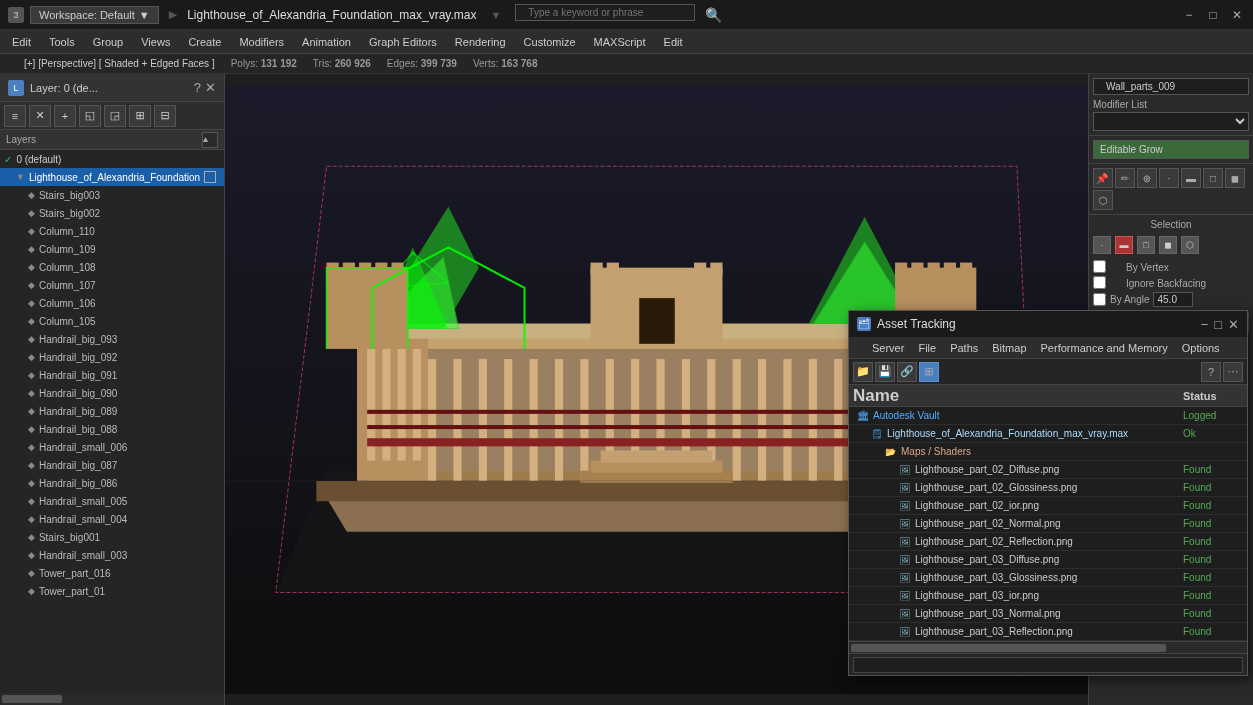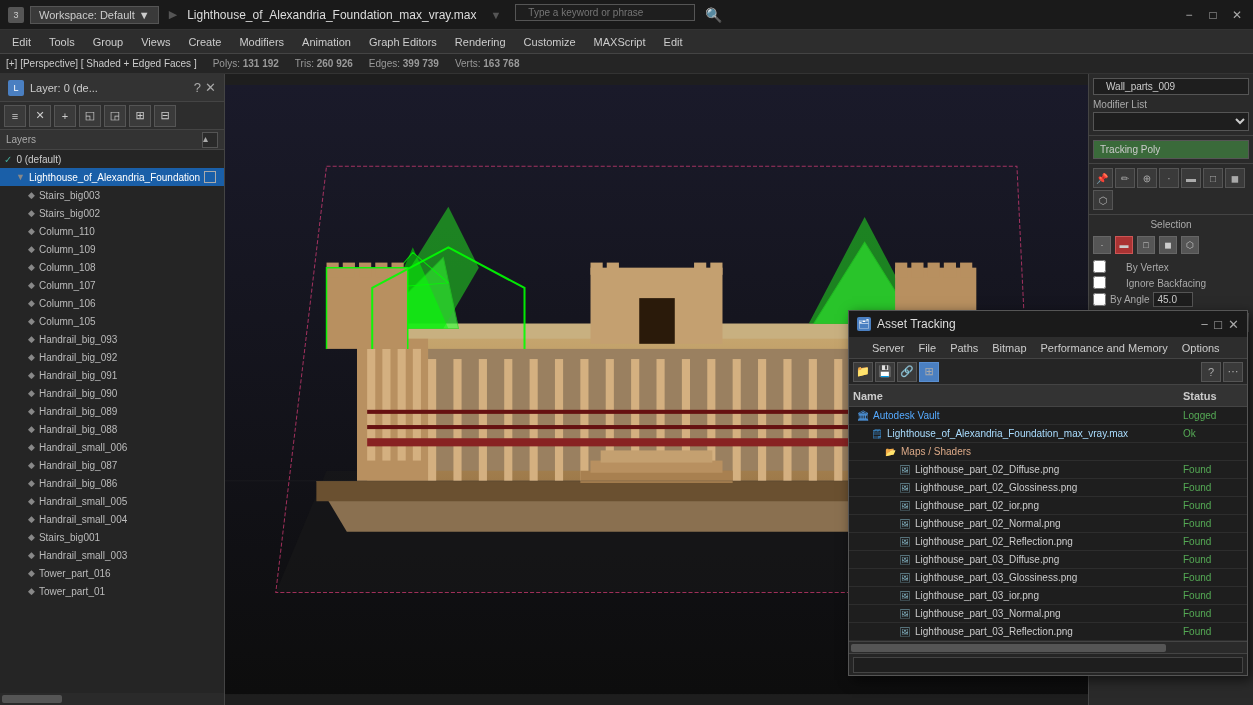--- a/index.html
+++ b/index.html
@@ -80,21 +80,21 @@
       cursor: pointer;
       font-size: 11px;
     }
 
     
     #info-bar {
       height: 20px;
       background: #252525;
       display: flex;
       align-items: center;
-      padding: 0 6px;
+      padding: 0 24px;
       font-size: 10px;
       color: #999;
       gap: 16px;
       border-bottom: 1px solid #333;
     }
 
     
     #main-area {
       display: flex;
       height: calc(705px - 74px);
@@ -407,21 +407,21 @@
     #at-table-header {
       height: 22px;
       background: #333;
       display: flex;
       align-items: center;
       border-bottom: 1px solid #444;
       padding: 0 4px;
     }
     .at-col-name {
       flex: 1;
-      font-size: 11px;
+      font-size: 17px;
       color: #ccc;
       font-weight: bold;
     }
     .at-col-status {
       width: 60px;
       font-size: 11px;
       color: #ccc;
       font-weight: bold;
       text-align: left;
     }
@@ -808,21 +808,21 @@
 
   <div id="right-panel">
     <div id="right-panel-top">
       <input class="name-field" type="text" value="Wall_parts_009" style="">
       <div class="modifier-list-label">Modifier List</div>
       <select class="modifier-dropdown">
         <option></option>
       </select>
     </div>
     <div id="modifier-stack">
-      <div class="modifier-stack-item">Tracking Poly</div>
+      <div class="modifier-stack-item">Editable Grow</div>
     </div>
     <div id="right-panel-tools">
       <div class="tool-btn">📌</div>
       <div class="tool-btn">✏</div>
       <div class="tool-btn">⊕</div>
       <div class="tool-btn">·</div>
       <div class="tool-btn">▬</div>
       <div class="tool-btn">□</div>
       <div class="tool-btn">◼</div>
       <div class="tool-btn">⬡</div>

